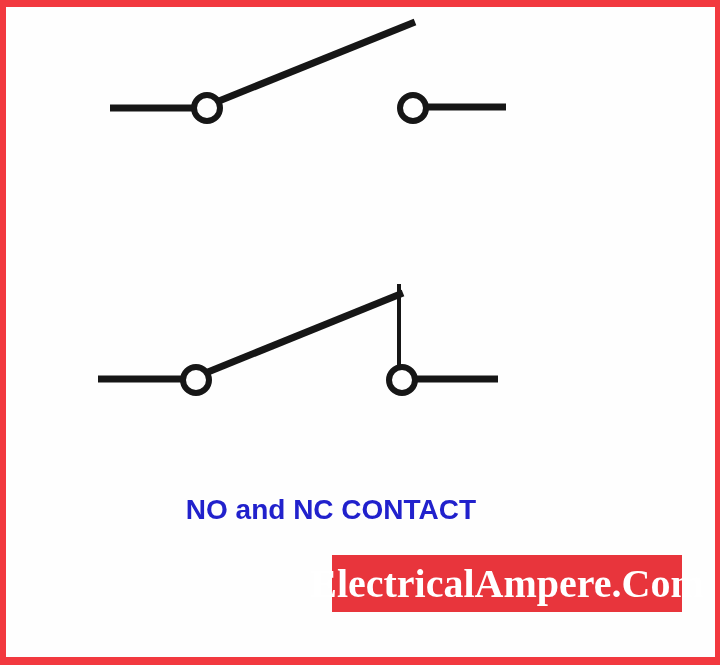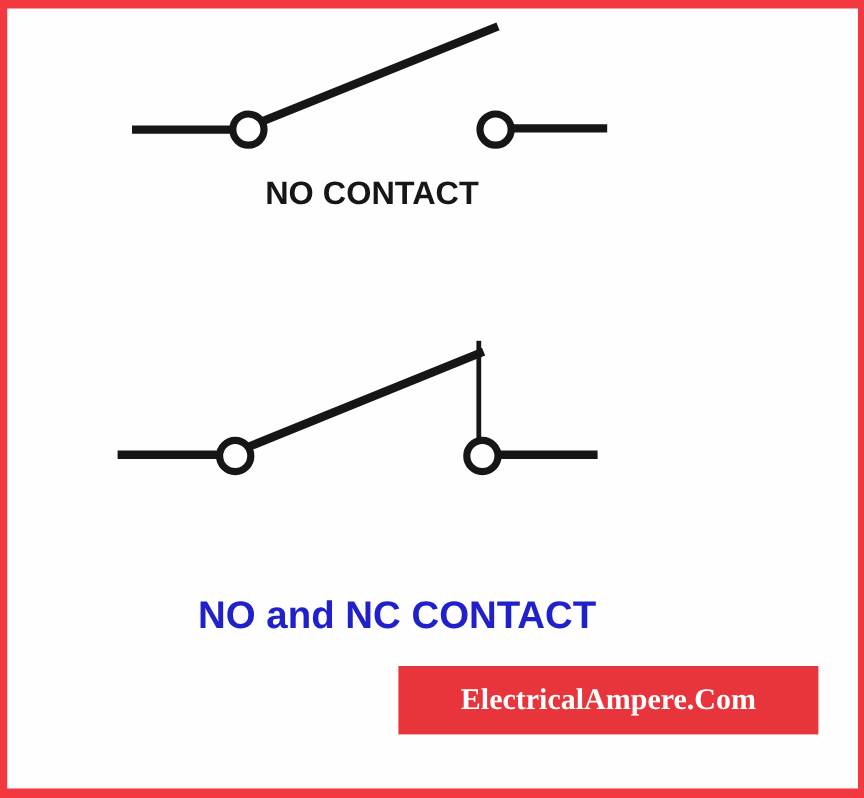--- a/index.html
+++ b/index.html
@@ -51,37 +51,37 @@
     white-space: nowrap;
   }
   .label-no { left: 180px; top: 146px; width: 260px; }
   .label-nc { left: 170px; top: 415px; width: 260px; }
   .caption {
     position: absolute;
     left: 151px; top: 494px; width: 360px;
     text-align: center;
     color: var(--caption-blue);
     font-weight: bold;
-    font-size: 32px;
+    font-size: 28px;
     white-space: nowrap;
   }
   .banner {
     position: absolute;
     left: 332px; top: 555px;
     width: 350px; height: 57px;
     background: var(--banner-red);
     display: flex;
     align-items: center;
     justify-content: center;
   }
   .banner-text {
     color: var(--banner-text-white);
     font-family: "Liberation Serif", serif;
     font-weight: bold;
-    font-size: 25px;
+    font-size: 40px;
     white-space: nowrap;
   }
 </style>
 </head>
 <body>
 
 <div class="canvas">
 
   <svg class="symbols" viewBox="0 0 720 665">
 
@@ -96,21 +96,20 @@
     <g>
       <line x1="98" y1="379" x2="182" y2="379" stroke-width="7"></line>
       <circle cx="196" cy="380" r="13" stroke-width="6"></circle>
       <line x1="208" y1="372" x2="403" y2="293" stroke-width="7"></line>
       <line x1="399" y1="284" x2="399" y2="366" stroke-width="4"></line>
       <circle cx="402" cy="380" r="13" stroke-width="6"></circle>
       <line x1="416" y1="379" x2="498" y2="379" stroke-width="7"></line>
     </g>
   </svg>
 
-  <div class="symbol-label label-no">NO CONTACT</div>
 
 
   <div class="caption">NO and NC CONTACT</div>
 
   <div class="banner">
     <span class="banner-text">ElectricalAmpere.Com</span>
   </div>
 
   <div class="frame"></div>
 

